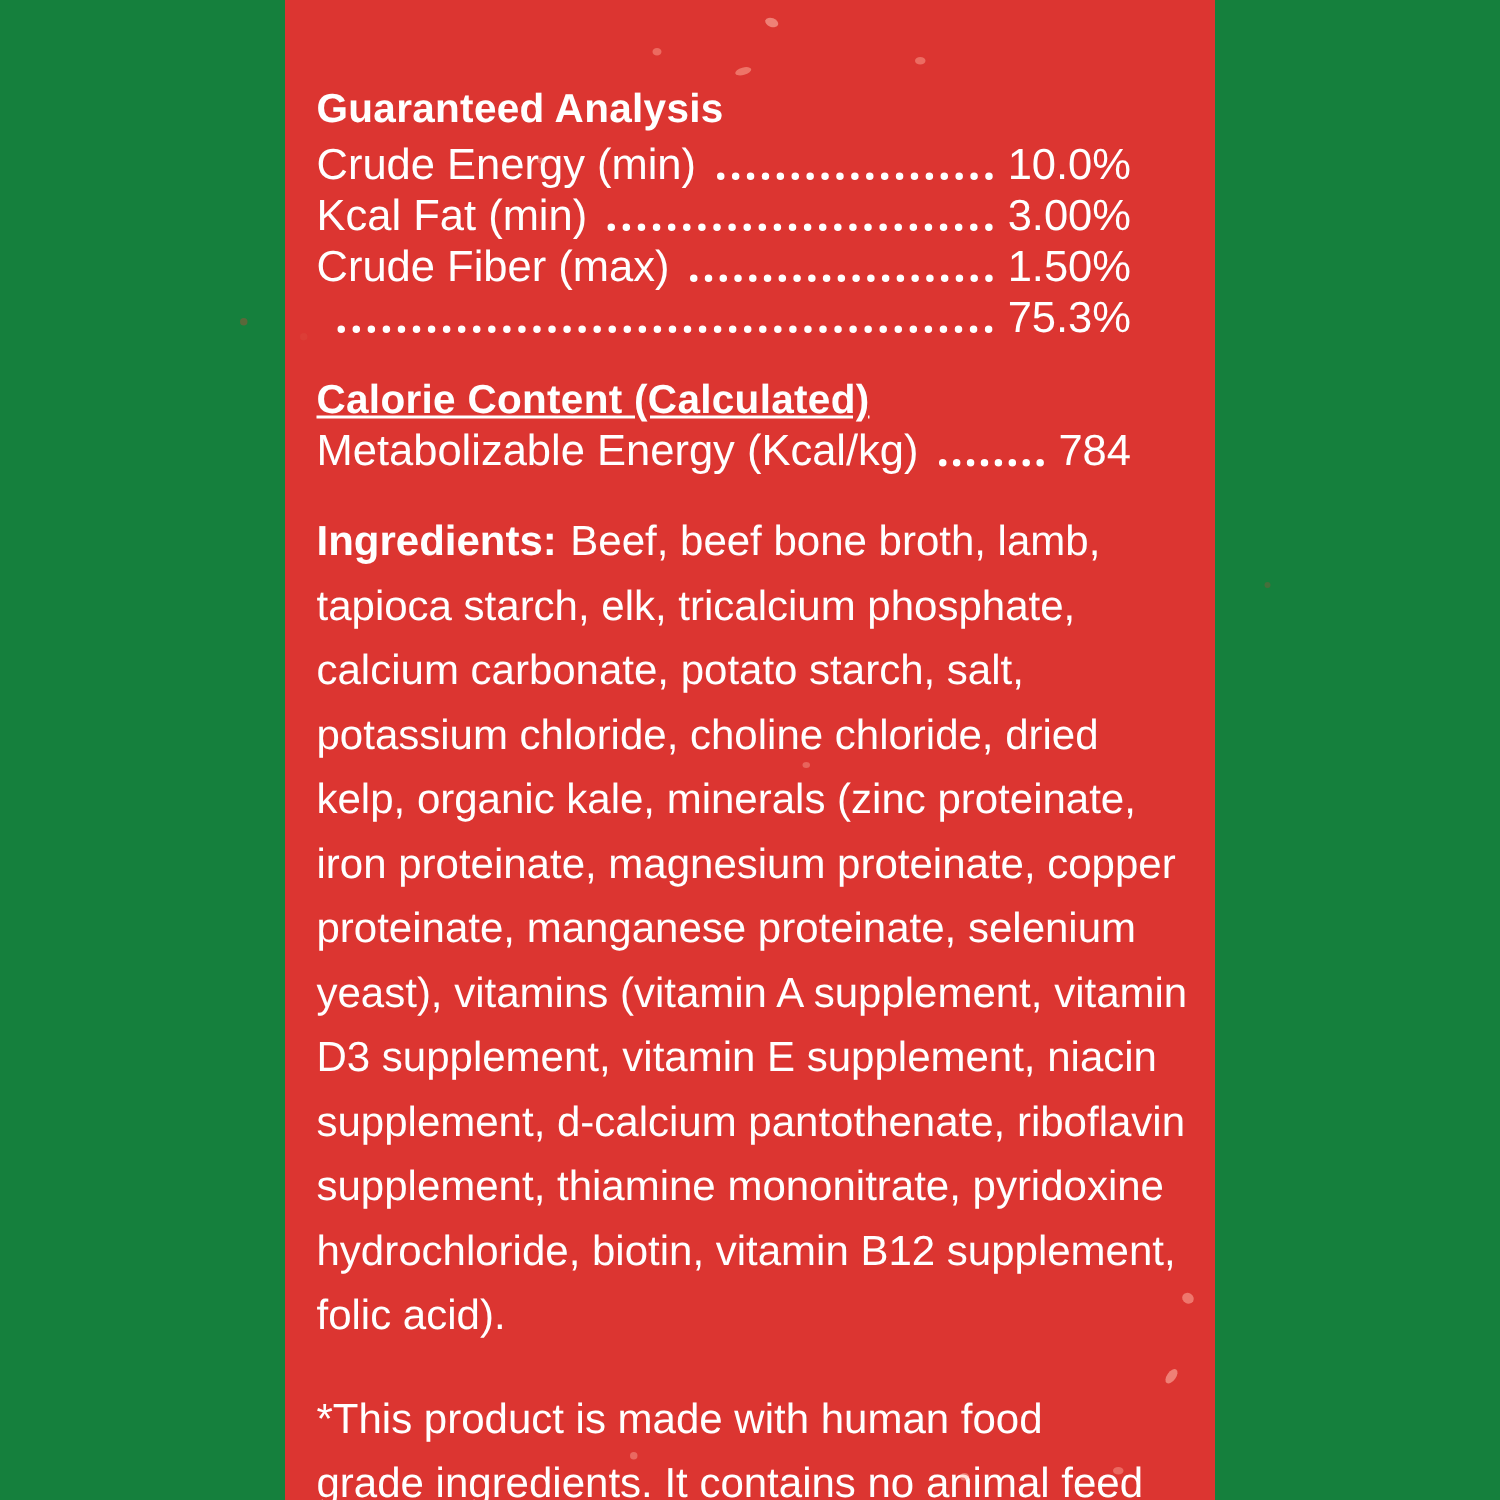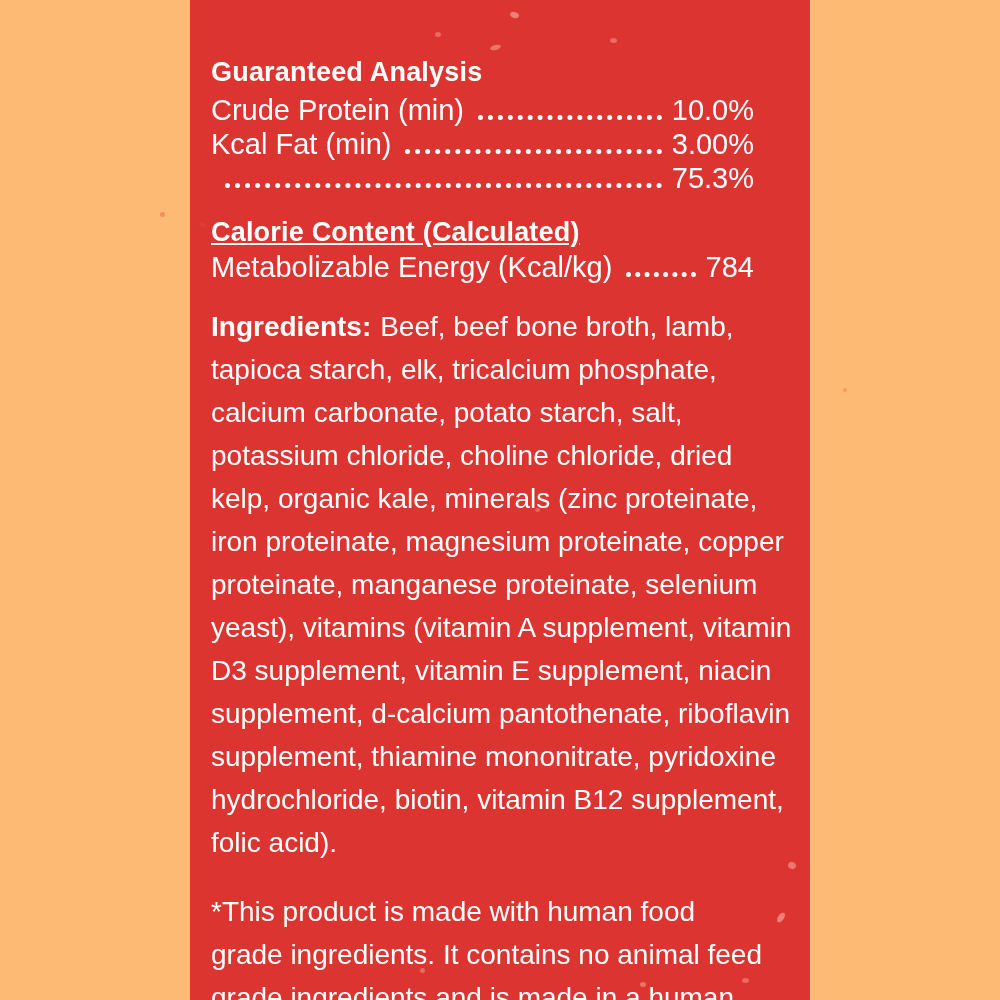--- a/index.html
+++ b/index.html
@@ -8,21 +8,21 @@
     width: 1000px;
     height: 1000px;
     background: #ffffff;
     overflow: hidden;
     font-family: "Liberation Sans", sans-serif;
   }
   .page {
     position: relative;
     width: 1000px;
     height: 1000px;
-    background: #fdba74;
+    background: #15803d;
   }
   .label-panel {
     position: absolute;
     left: 190px;
     top: 0;
     width: 620px;
     height: 1000px;
     background: #dc3531;
     color: #ffffff;
     box-sizing: border-box;
@@ -83,28 +83,33 @@
 <body>
 
 <div class="page">
 
   <div class="label-panel">
 
     <section>
       <h2 class="section-heading">Guaranteed Analysis</h2>
       <div class="rows">
         <div class="row">
-          <span>Crude Protein (min)</span>
+          <span>Crude Energy (min)</span>
           <span class="leader"></span>
           <span>10.0%</span>
         </div>
         <div class="row">
           <span>Kcal Fat (min)</span>
           <span class="leader"></span>
           <span>3.00%</span>
+        </div>
+        <div class="row">
+          <span>Crude Fiber (max)</span>
+          <span class="leader"></span>
+          <span>1.50%</span>
         </div>
         <div class="row">
           <span class="leader"></span>
           <span>75.3%</span>
         </div>
       </div>
     </section>
 
     <section class="section-calorie">
       <h2 class="section-heading">Calorie Content (Calculated)</h2>

